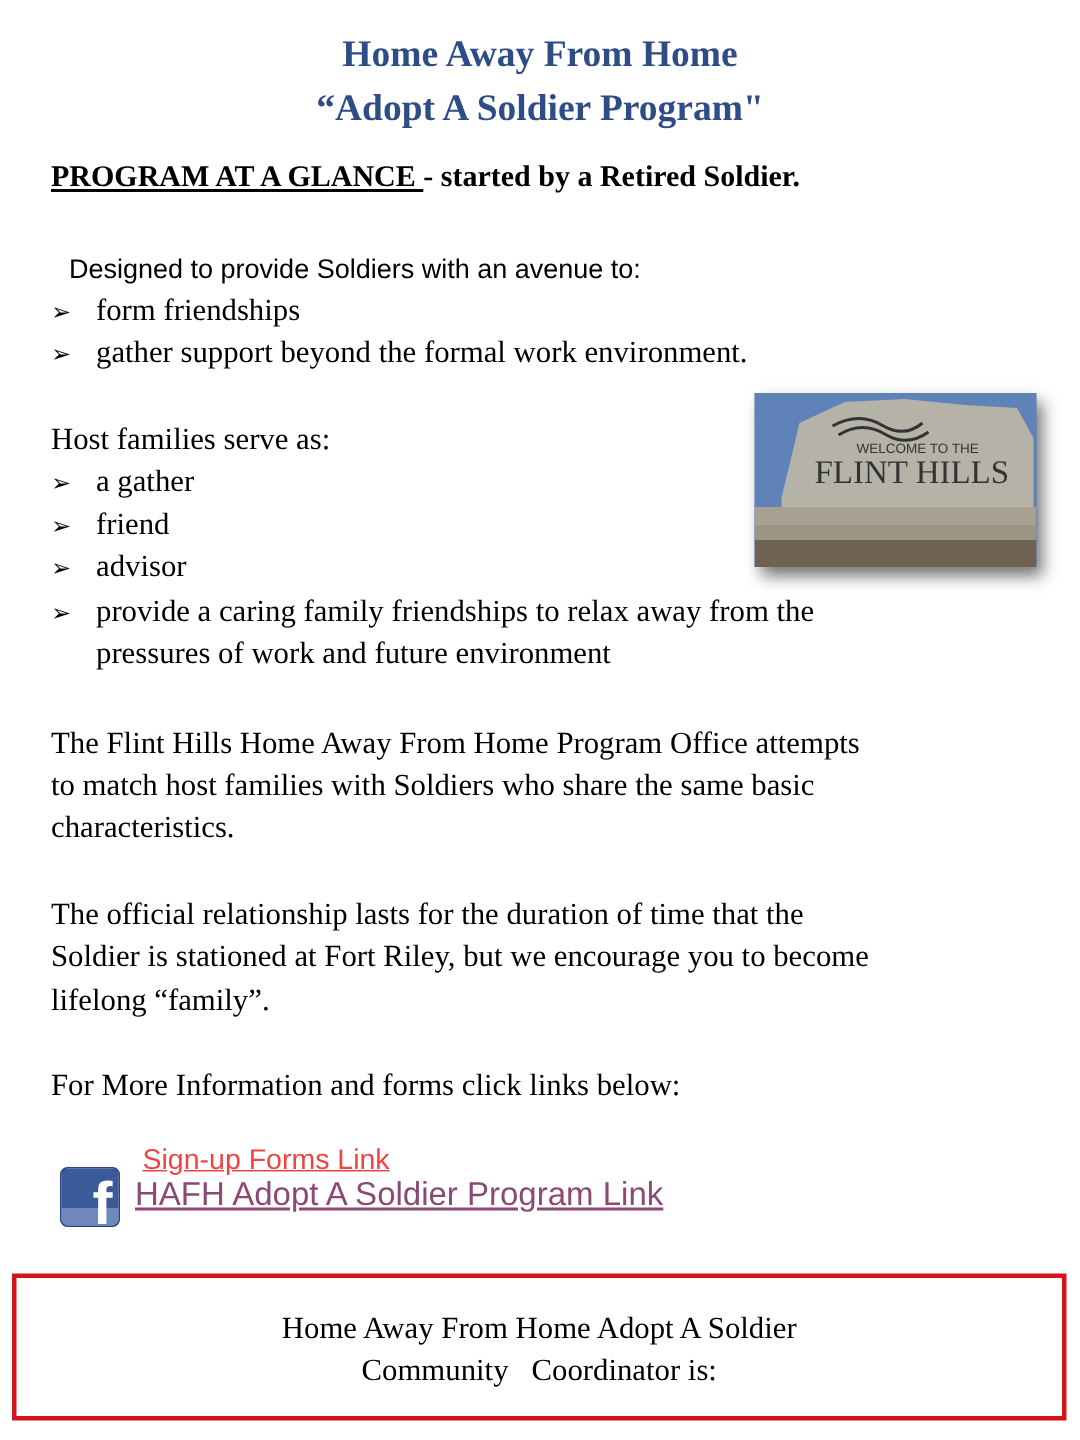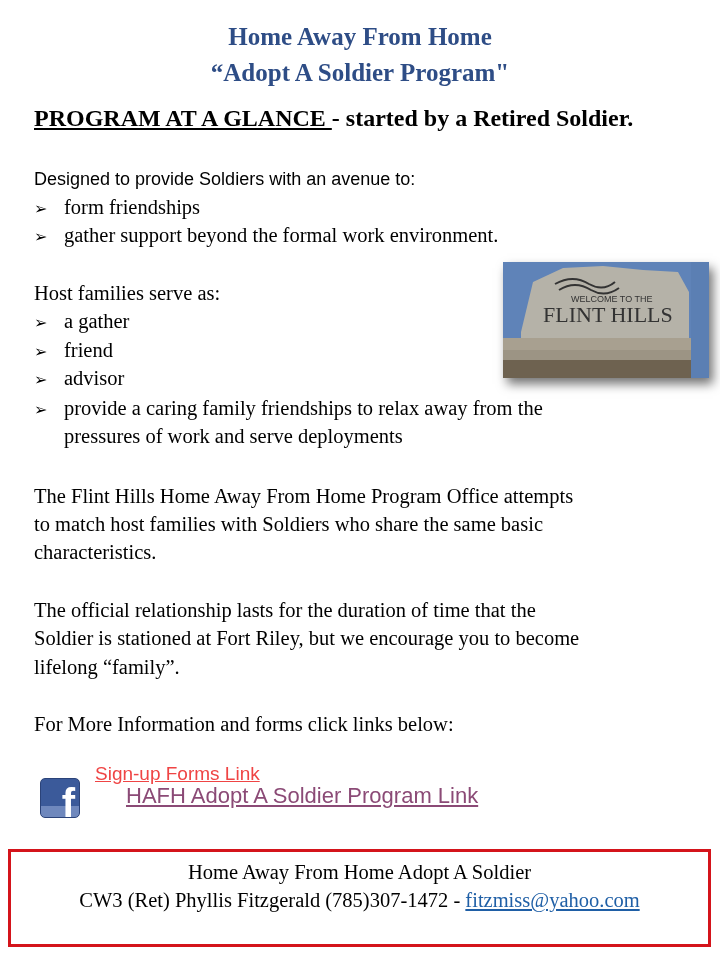--- a/index.html
+++ b/index.html
@@ -1,32 +1,32 @@
 <!DOCTYPE html>
 <html><head>
 <meta charset="utf-8">
 <style>
   html, body { margin: 0; padding: 0; background: #ffffff; }
   body { width: 720px; height: 960px; position: relative; overflow: hidden; font-family: "Liberation Serif", serif; color: #000; }
   .title { position: absolute; left: 0; width: 720px; text-align: center; color: #2e4d86; font-weight: bold; font-size: 25px; line-height: 34px; }
   .t1 { top: 20px; }
   .t2 { top: 56px; }
-  .glance { position: absolute; left: 34px; top: 104px; font-size: 24px; font-weight: bold; line-height: 28px; white-space: nowrap; }
+  .glance { position: absolute; left: 34px; top: 104px; font-size: 20px; font-weight: bold; line-height: 28px; white-space: nowrap; }
   .glance .u { text-decoration: underline; text-underline-offset: 2px; }
   .txt { position: absolute; left: 34px; font-size: 20.5px; line-height: 28px; white-space: nowrap; }
-  .sans { font-family: "Liberation Sans", sans-serif; font-size: 18px; }
+  .sans { font-family: "Liberation Sans", sans-serif; font-size: 18px; margin-left: 12px; }
   .bullet { position: absolute; left: 34px; font-size: 20.5px; line-height: 28px; white-space: nowrap; }
   .bullet .arrow { display: inline-block; width: 30px; font-family: "DejaVu Sans", sans-serif; font-size: 16px; }
   .cont { position: absolute; left: 64px; font-size: 20.5px; line-height: 28px; white-space: nowrap; }
-  .photo { position: absolute; left: 503px; top: 262px; width: 206px; height: 116px; box-shadow: 4px 6px 10px rgba(0,0,0,0.55); overflow: hidden; background: #5b7fb3; }
+  .photo { position: absolute; left: 503px; top: 262px; width: 188px; height: 116px; box-shadow: 4px 6px 10px rgba(0,0,0,0.55); overflow: hidden; background: #5b7fb3; }
   .link1 { position: absolute; left: 95px; top: 763px; font-family: "Liberation Sans", sans-serif; font-size: 19px; color: #ef4444; text-decoration: underline; white-space: nowrap; }
   .fb { position: absolute; left: 40px; top: 778px; width: 40px; height: 40px; border-radius: 5px; background: linear-gradient(#3b5a9a 0%, #3b5a9a 70%, #6f88bd 70%, #6f88bd 100%); border: 1px solid #2b4379; box-sizing: border-box; overflow: hidden; }
   .fb span { position: absolute; right: 4px; bottom: -6px; color: #fff; font-family: "Liberation Sans", sans-serif; font-weight: bold; font-size: 40px; line-height: 40px; }
-  .link2 { position: absolute; left: 90px; top: 783px; font-family: "Liberation Sans", sans-serif; font-size: 22px; color: #8b4a76; text-decoration: underline; white-space: nowrap; margin-left: 36px; }
-  .box { position: absolute; left: 8px; top: 849px; width: 703px; height: 98px; border: 3px solid #d4141b; box-sizing: border-box; text-align: center; font-size: 20.5px; line-height: 28px; padding-top: 6px; }
+  .link2 { position: absolute; left: 90px; top: 783px; font-family: "Liberation Sans", sans-serif; font-size: 22px; color: #8b4a76; text-decoration: underline; white-space: nowrap; }
+  .box { position: absolute; left: 8px; top: 849px; width: 703px; height: 98px; border: 3px solid #d4141b; box-sizing: border-box; text-align: center; font-size: 20.5px; line-height: 28px; padding-top: 20px; }
   .box .email { color: #1f5fa6; text-decoration: underline; }
 </style>
 </head>
 <body>
 
 <div class="title t1">Home Away From Home</div>
 <div class="title t2">“Adopt A Soldier Program"</div>
 
 <div class="glance">
   <span class="u">PROGRAM AT A GLANCE </span><span> - started by a Retired Soldier.</span>
@@ -34,21 +34,21 @@
 
 <div class="txt sans" style="top:165px;">Designed to provide Soldiers with an avenue to:</div>
 <div class="bullet" style="top:193px;"><span class="arrow">➢</span><span>form friendships</span></div>
 <div class="bullet" style="top:221px;"><span class="arrow">➢</span><span>gather support beyond the formal work environment.</span></div>
 
 <div class="txt" style="top:279px;">Host families serve as:</div>
 <div class="bullet" style="top:307px;"><span class="arrow">➢</span><span>a gather</span></div>
 <div class="bullet" style="top:336px;"><span class="arrow">➢</span><span>friend</span></div>
 <div class="bullet" style="top:364px;"><span class="arrow">➢</span><span>advisor</span></div>
 <div class="bullet" style="top:394px;"><span class="arrow">➢</span><span>provide a caring family friendships to relax away from the</span></div>
-<div class="cont" style="top:422px;">pressures of work and serve deployments</div>
+<div class="cont" style="top:422px;">pressures of work and future environment</div>
 
 <div class="photo">
   <svg width="188" height="116" viewBox="0 0 188 116">
     <rect x="0" y="0" width="188" height="116" fill="#5f83b8"></rect>
     <path d="M18 70 L30 20 L60 6 L100 4 L140 8 L175 10 L186 30 L186 80 L18 80 Z" fill="#b5b2a8"></path>
     <path d="M52 22 Q70 12 86 22 Q100 30 112 20" stroke="#333" stroke-width="2" fill="none"></path>
     <path d="M56 28 Q72 18 88 28 Q102 36 116 26" stroke="#333" stroke-width="2" fill="none"></path>
     <text x="68" y="40" font-family="Liberation Sans, sans-serif" font-size="9" fill="#333">WELCOME TO THE</text>
     <text x="40" y="60" font-family="Liberation Serif, serif" font-size="22" fill="#333">FLINT HILLS</text>
     <rect x="0" y="76" width="188" height="14" fill="#a8a090"></rect>
@@ -67,14 +67,14 @@
 
 <div class="txt" style="top:710px;">For More Information and forms click links below:</div>
 <a class="link1">Sign-up Forms Link</a>
 <div class="fb">
     <span>f</span>
   </div>
 <a class="link2">HAFH Adopt A Soldier Program Link</a>
 
 <div class="box">
   <div>Home Away From Home Adopt A Soldier</div>
-  <div><span style="white-space:pre;">CW3 (Ret) Phyllis Fitzgerald (785)307-1472 - </span><a class="email">fitzmiss@yahoo.com</a></div>
+  <div style="white-space:pre;">Community   Coordinator is:</div>
 </div>
 
 </body></html>

